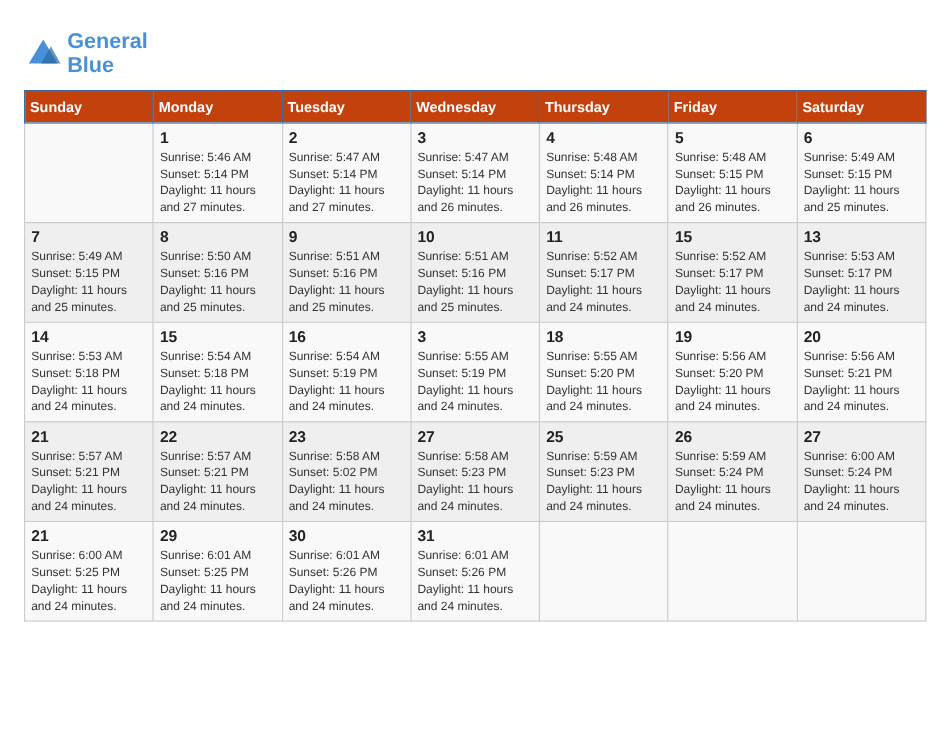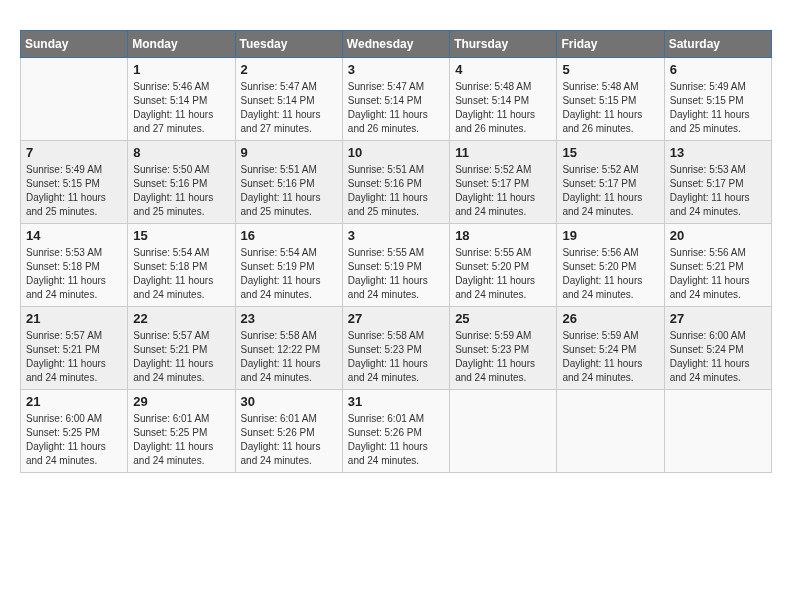--- a/index.html
+++ b/index.html
@@ -46,21 +46,21 @@
     .location {
       font-size: 14px;
       color: #555;
     }
     table {
       width: 100%;
       border-collapse: collapse;
       font-size: 11px;
     }
     thead tr th {
-      background-color: #737373;
+      background-color: #c2410c;
       color: #fff;
       padding: 6px 4px;
       text-align: left;
       font-size: 12px;
       font-weight: bold;
       border: 1px solid #3a6fa0;
     }
     tbody tr td {
       border: 1px solid #ccc;
       vertical-align: top;
@@ -83,20 +83,30 @@
     .day-info {
       font-size: 10px;
       color: #333;
       line-height: 1.4;
     }
   </style>
 </head>
 <body>
 
 <div class="header">
+  <div class="logo">
+    <svg class="logo-icon" viewBox="0 0 40 40">
+      <polygon points="20,5 35,30 5,30" fill="#4a90d9"></polygon>
+      <polygon points="28,12 38,30 18,30" fill="#2a6aa0" opacity="0.7"></polygon>
+    </svg>
+    <div class="logo-text">
+      <div><span>General</span></div>
+      <div><span style="color:#4a90d9">Blue</span></div>
+    </div>
+  </div>
 </div>
 
 <table>
   <thead>
     <tr>
 
     <th>Sunday</th>
         <th>Monday</th>
         <th>Tuesday</th>
         <th>Wednesday</th>
@@ -287,21 +297,21 @@
           <div class="day-info">
             <div>Sunrise: 5:57 AM</div>
             <div>Sunset: 5:21 PM</div>
             <div>Daylight: 11 hours and 24 minutes.</div>
           </div>
         </td>
         <td>
           <div class="day-num">23</div>
           <div class="day-info">
             <div>Sunrise: 5:58 AM</div>
-            <div>Sunset: 12:22 PM</div>
+            <div>Sunset: 5:02 PM</div>
             <div>Daylight: 11 hours and 24 minutes.</div>
           </div>
         </td>
         <td>
           <div class="day-num">27</div>
           <div class="day-info">
             <div>Sunrise: 5:58 AM</div>
             <div>Sunset: 5:23 PM</div>
             <div>Daylight: 11 hours and 24 minutes.</div>
           </div>

